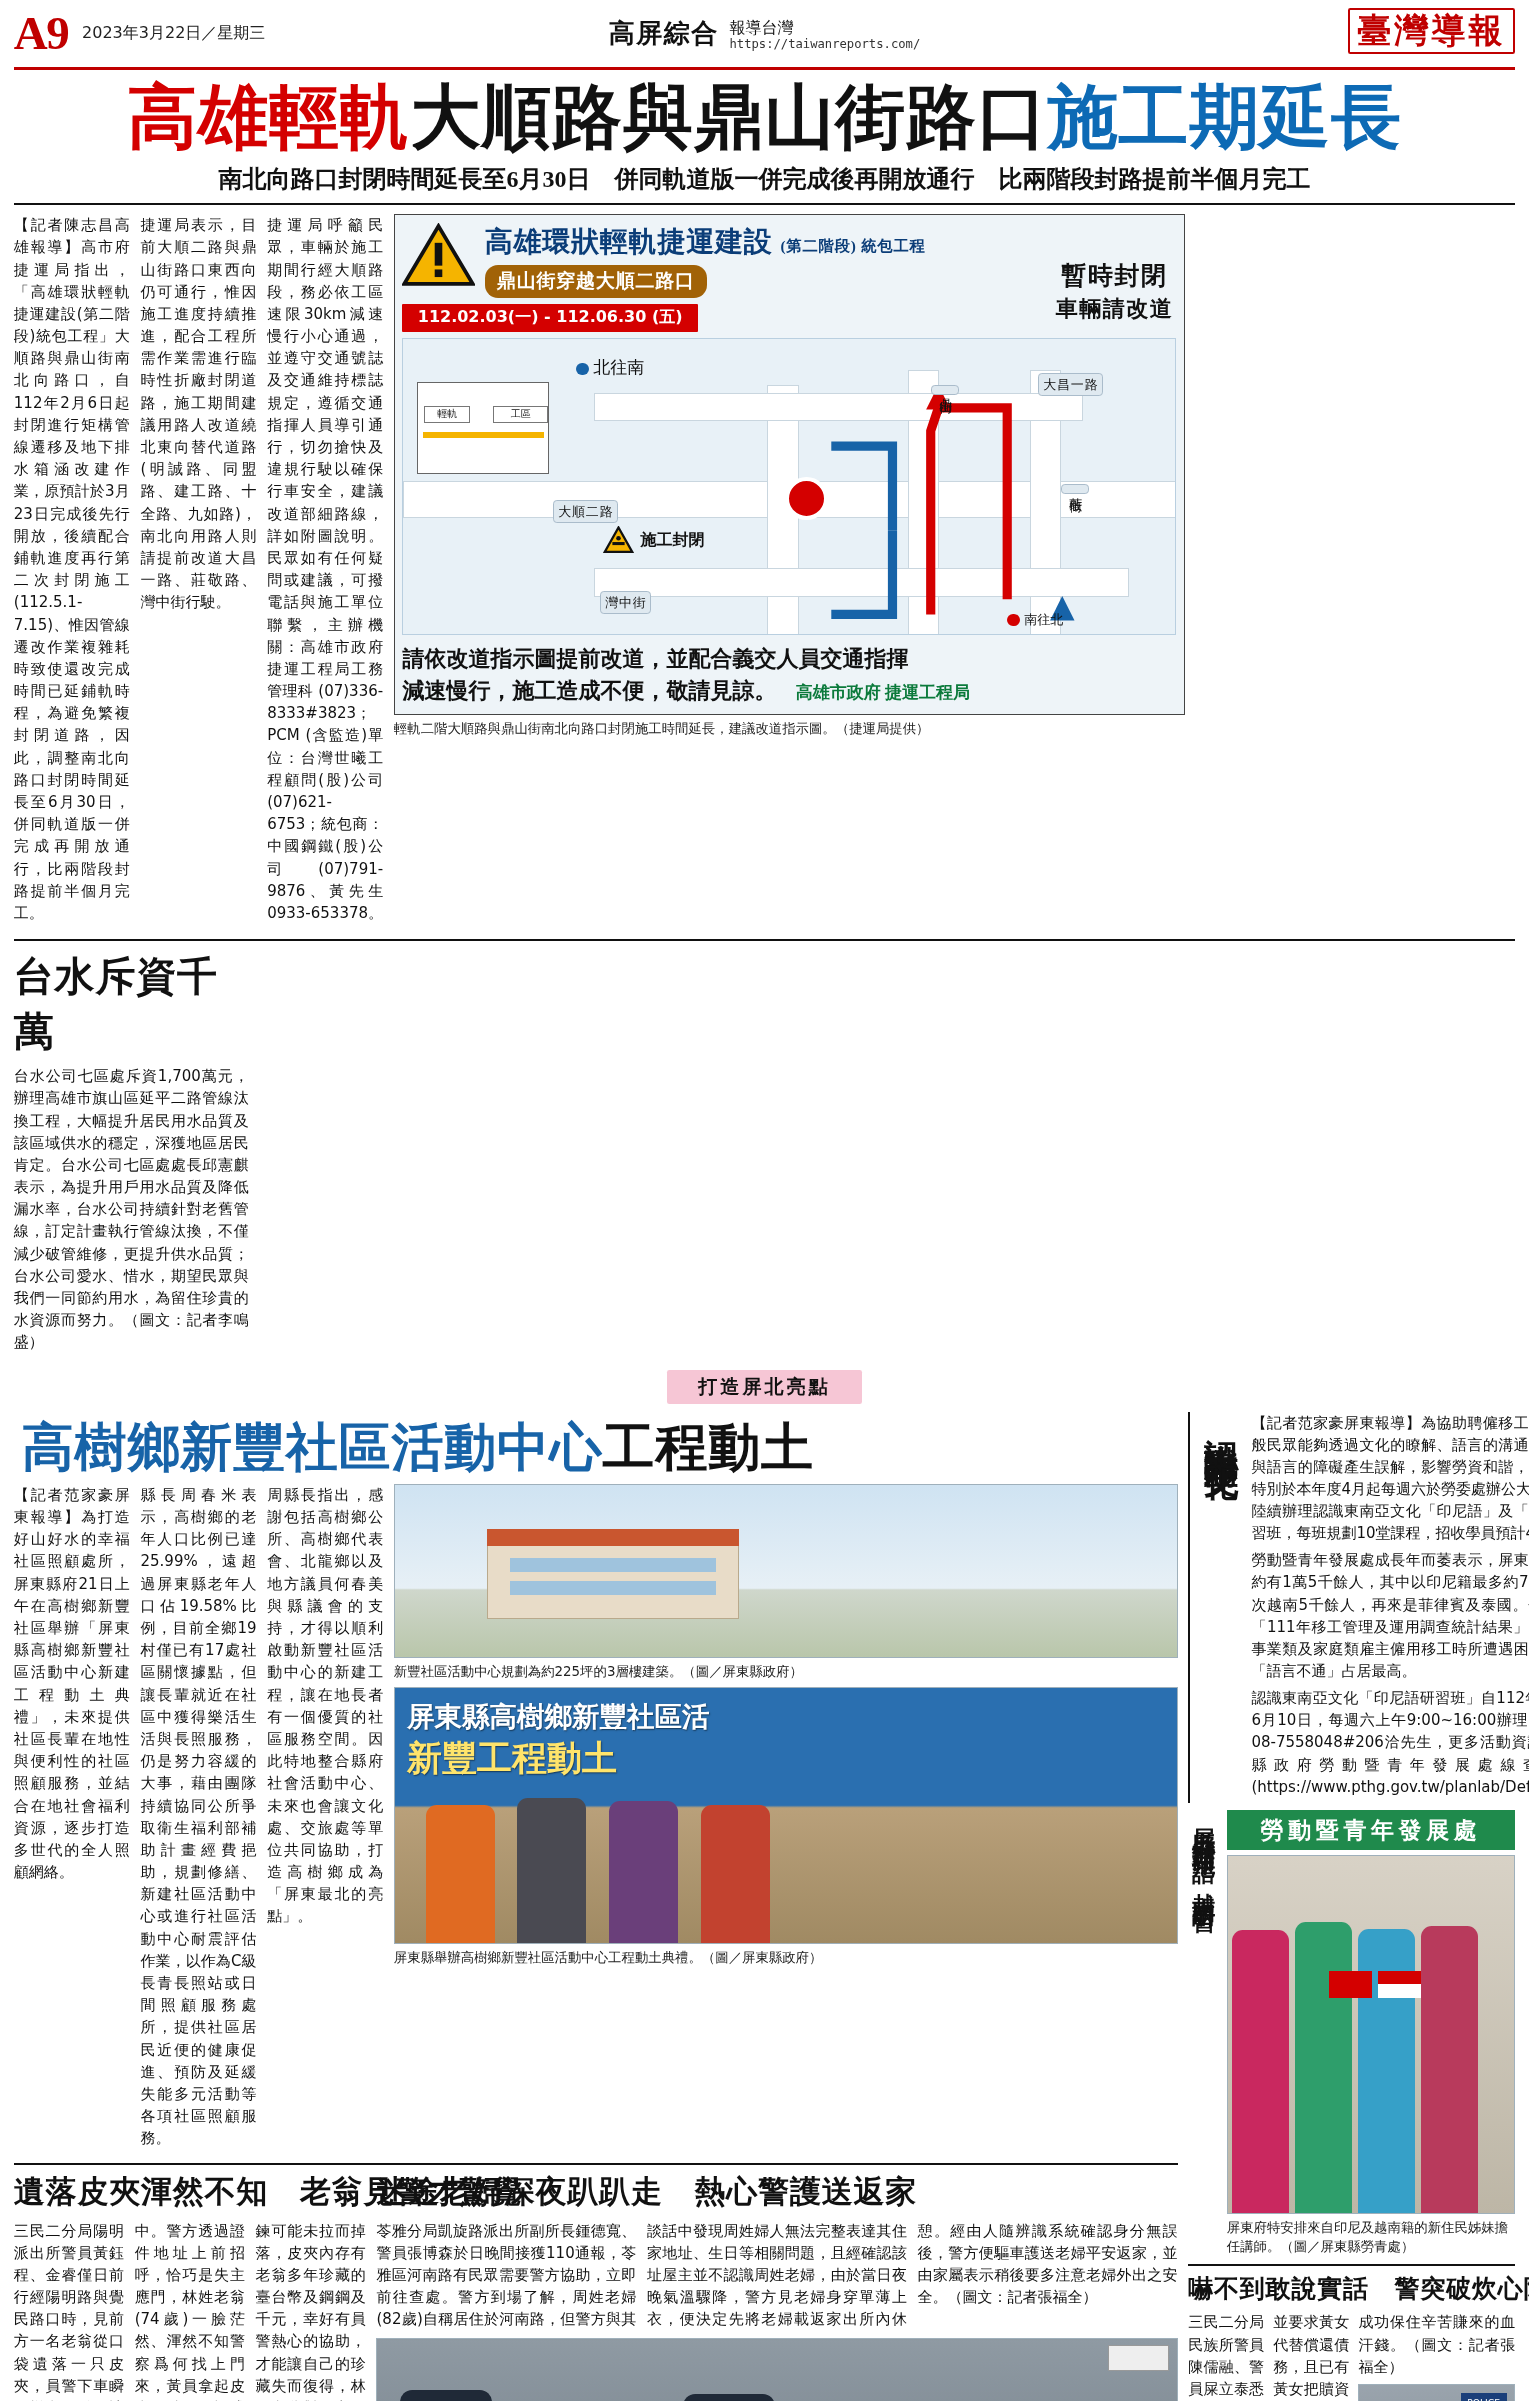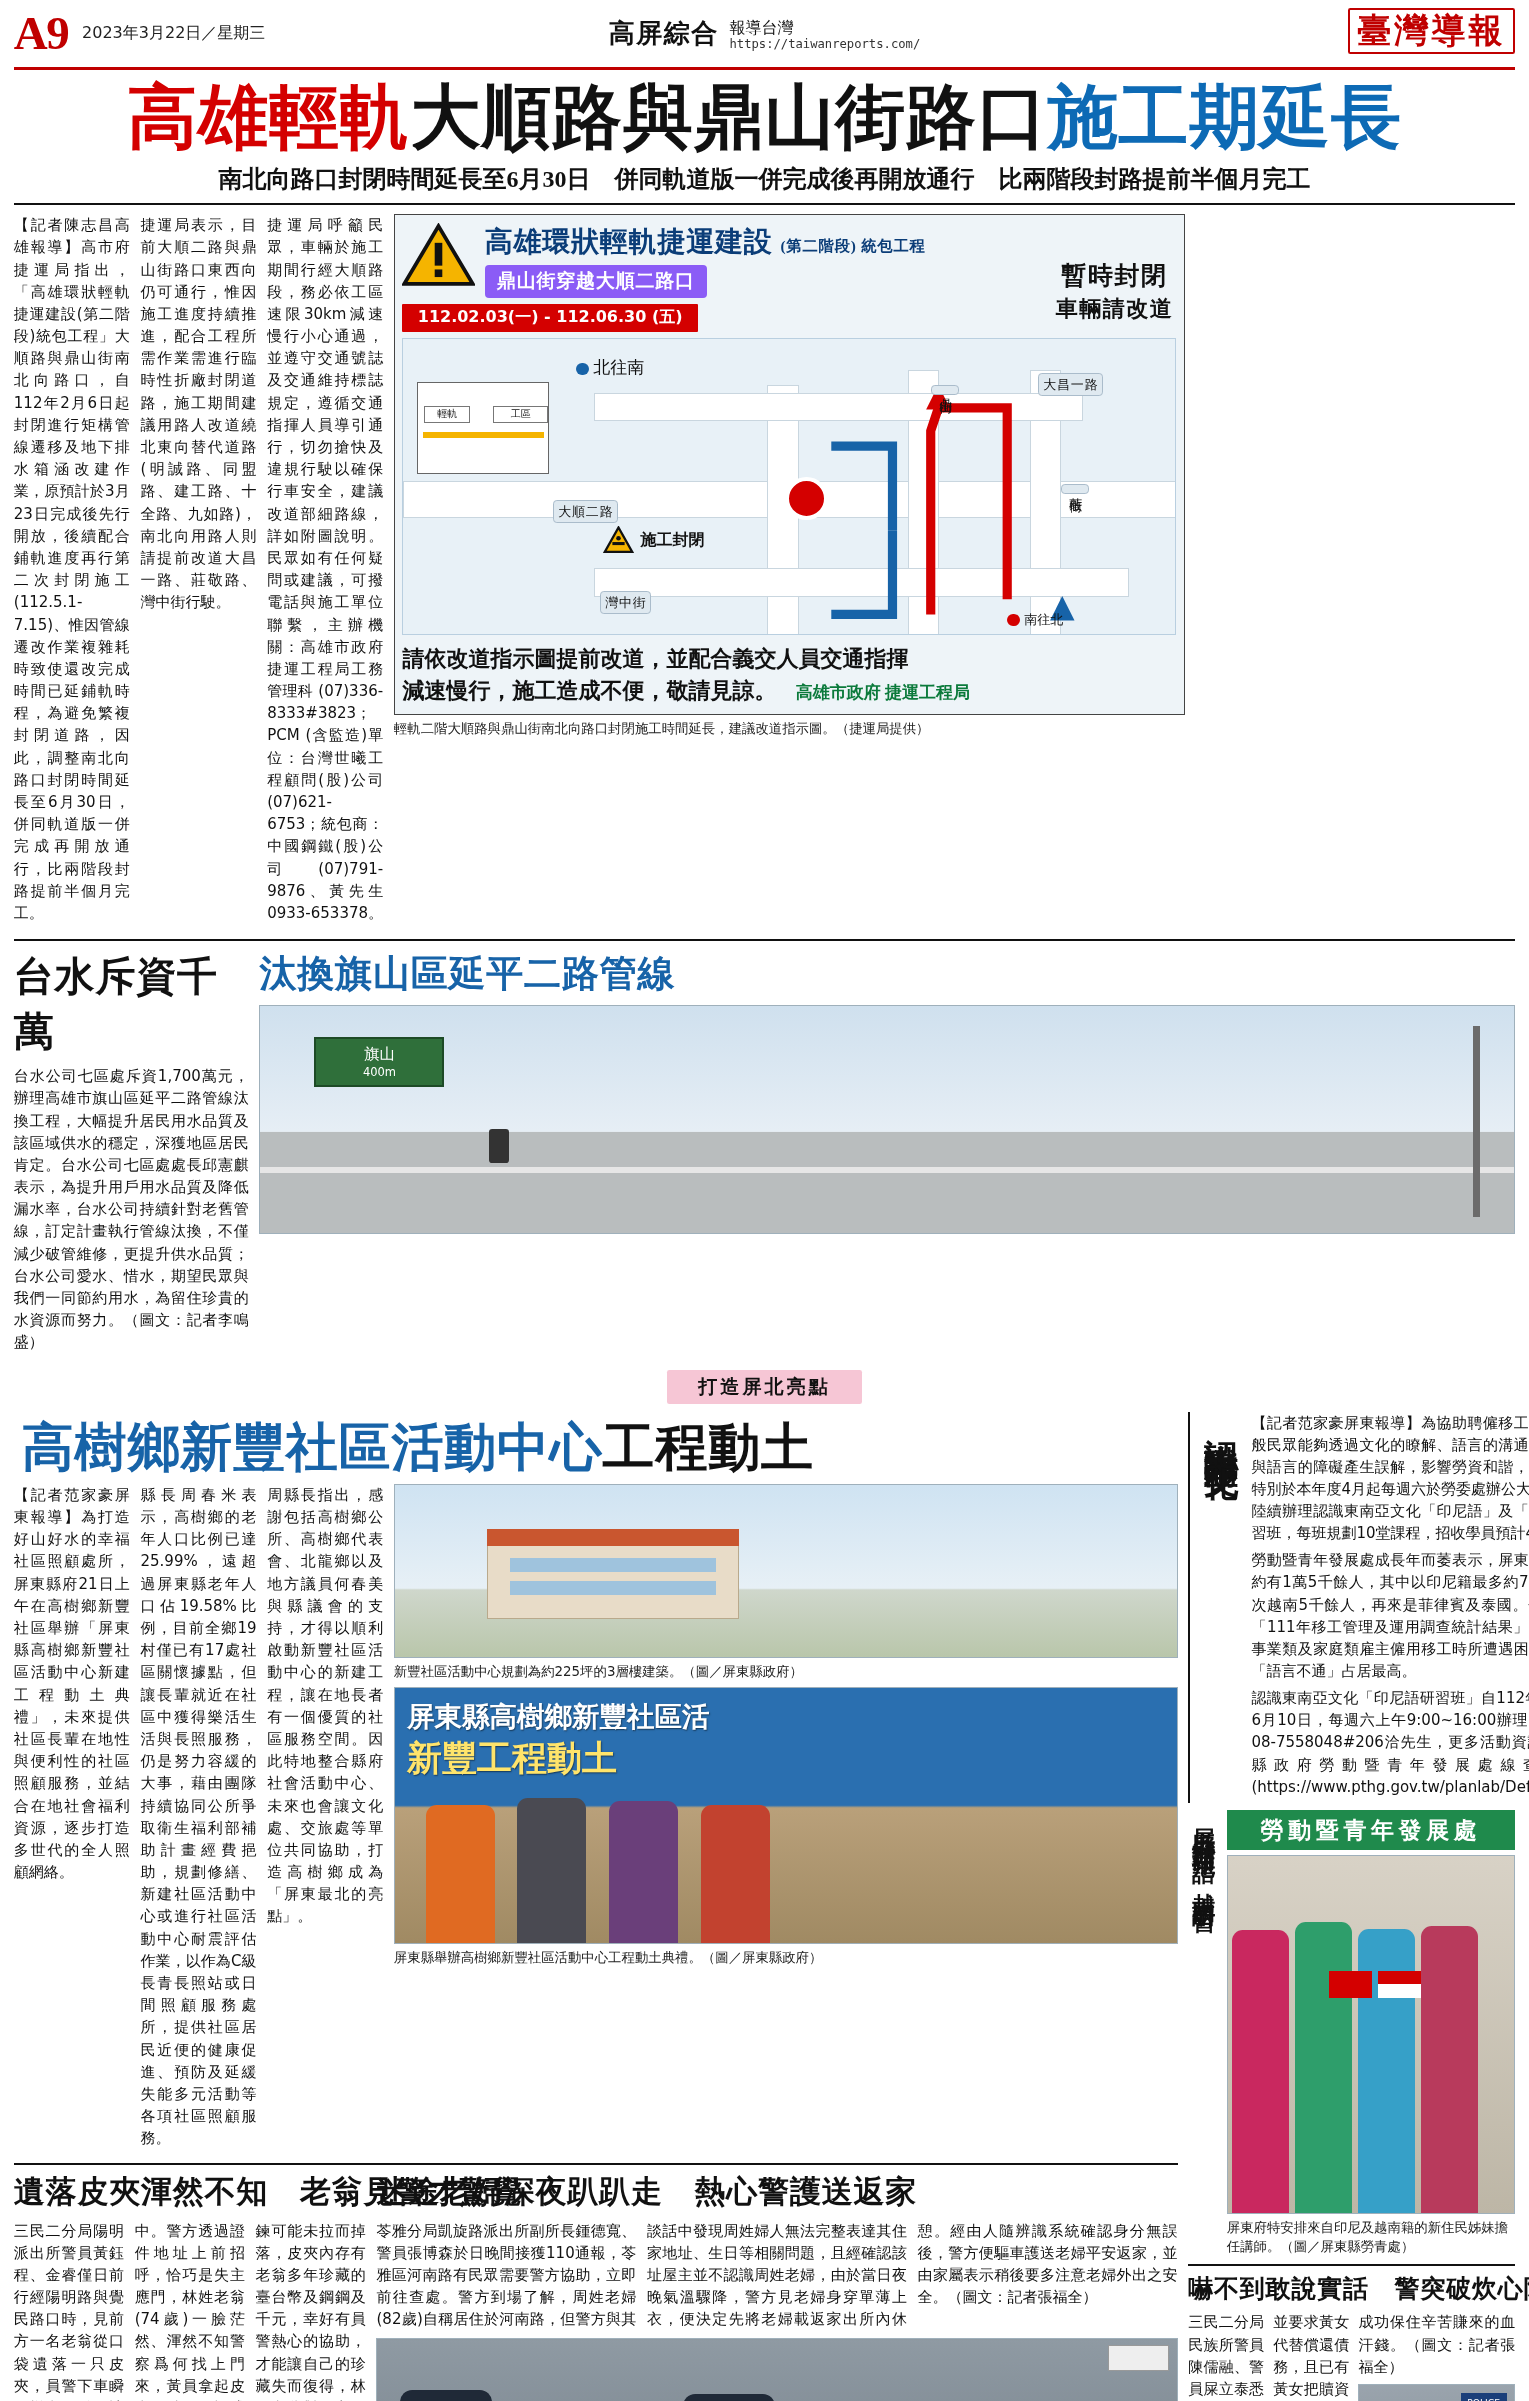--- a/index.html
+++ b/index.html
@@ -87,22 +87,22 @@
   }
   .warn-tri svg { width:73px; height:64px; }
   .gb-head-text { flex:1; }
   .gb-h1 {
     font-size:28px; font-weight:bold; color:#0b3d78; letter-spacing:0.8px;
     font-family:"Liberation Serif",serif;
   }
   .gb-h1 .small { font-size:15.3px; color:#0b3d78; }
   .gb-h2 {
     margin-top:4.6px; display:inline-block;
-    background:#8b5cf6; color:#fff; font-size:19px; font-weight:bold;
-    padding:3.1px 12.2px; border-radius:4px; letter-spacing:0.8px;
+    background:#a16207; color:#fff; font-size:19px; font-weight:bold;
+    padding:3.1px 12.2px; border-radius:13px; letter-spacing:0.8px;
   }
   .gb-right-badge {
     position:absolute; right:10.7px; top:44px; text-align:center;
   }
   .gb-badge-1 {
     font-size:25px; font-weight:bold; color:#111; letter-spacing:1.5px;
     font-family:"Liberation Serif",serif;
   }
   .gb-badge-2 { font-size:22px; font-weight:bold; color:#111; letter-spacing:1.5px;
     font-family:"Liberation Serif",serif; margin-top:1.5px;}
@@ -332,35 +332,20 @@
   </div>
 
   <div class="water-sec">
     <div style="width:235px;">
       <div class="water-head">
         <div class="wh-black">台水斥資千萬</div>
       </div>
       <div class="vcol" style="margin-top:6.1px;">
         <p>台水公司七區處斥資1,700萬元，辦理高雄市旗山區延平二路管線汰換工程，大幅提升居民用水品質及該區域供水的穩定，深獲地區居民肯定。台水公司七區處處長邱憲麒表示，為提升用戶用水品質及降低漏水率，台水公司持續針對老舊管線，訂定計畫執行管線汰換，不僅減少破管維修，更提升供水品質；台水公司愛水、惜水，期望民眾與我們一同節約用水，為留住珍貴的水資源而努力。（圖文：記者李鳴盛）</p>
       </div>
-    </div>
-    <div style="flex:1;">
-      <div class="wh-blue">汰換旗山區延平二路管線</div>
-      <div class="photo" style="height:229px;margin-top:6.1px;">
-        <div class="sky"></div>
-        <div style="position:absolute;left:0;right:0;bottom:0;height:101px;background:#b9bdbe;"></div>
-        <div style="position:absolute;left:0;right:0;bottom:60px;height:6.1px;background:#e6e6e6;"></div>
-        <div style="position:absolute;left:54px;top:31px;width:130px;height:50px;background:#2f6f3a;border:2.3px solid #1d4a26;color:#fff;font-size:15.3px;text-align:center;padding-top:4.6px;">
-          <span>旗山</span>
-          <div style="font-size:11.5px;">400m</div>
-        </div>
-        <div style="position:absolute;left:229px;bottom:70px;width:20px;height:34px;background:#333;border-radius:3.1px;"></div>
-        <div style="position:absolute;right:34px;top:20px;width:7.6px;height:191px;background:#6b6b6b;"></div>
-      </div>
-      <div class="cap">&nbsp;</div>
     </div>
   </div>
 
   <div class="pink-banner">
     <span>打造屏北亮點</span>
   </div>
 
   <div class="lower">
 
     <div style="flex:1;">

